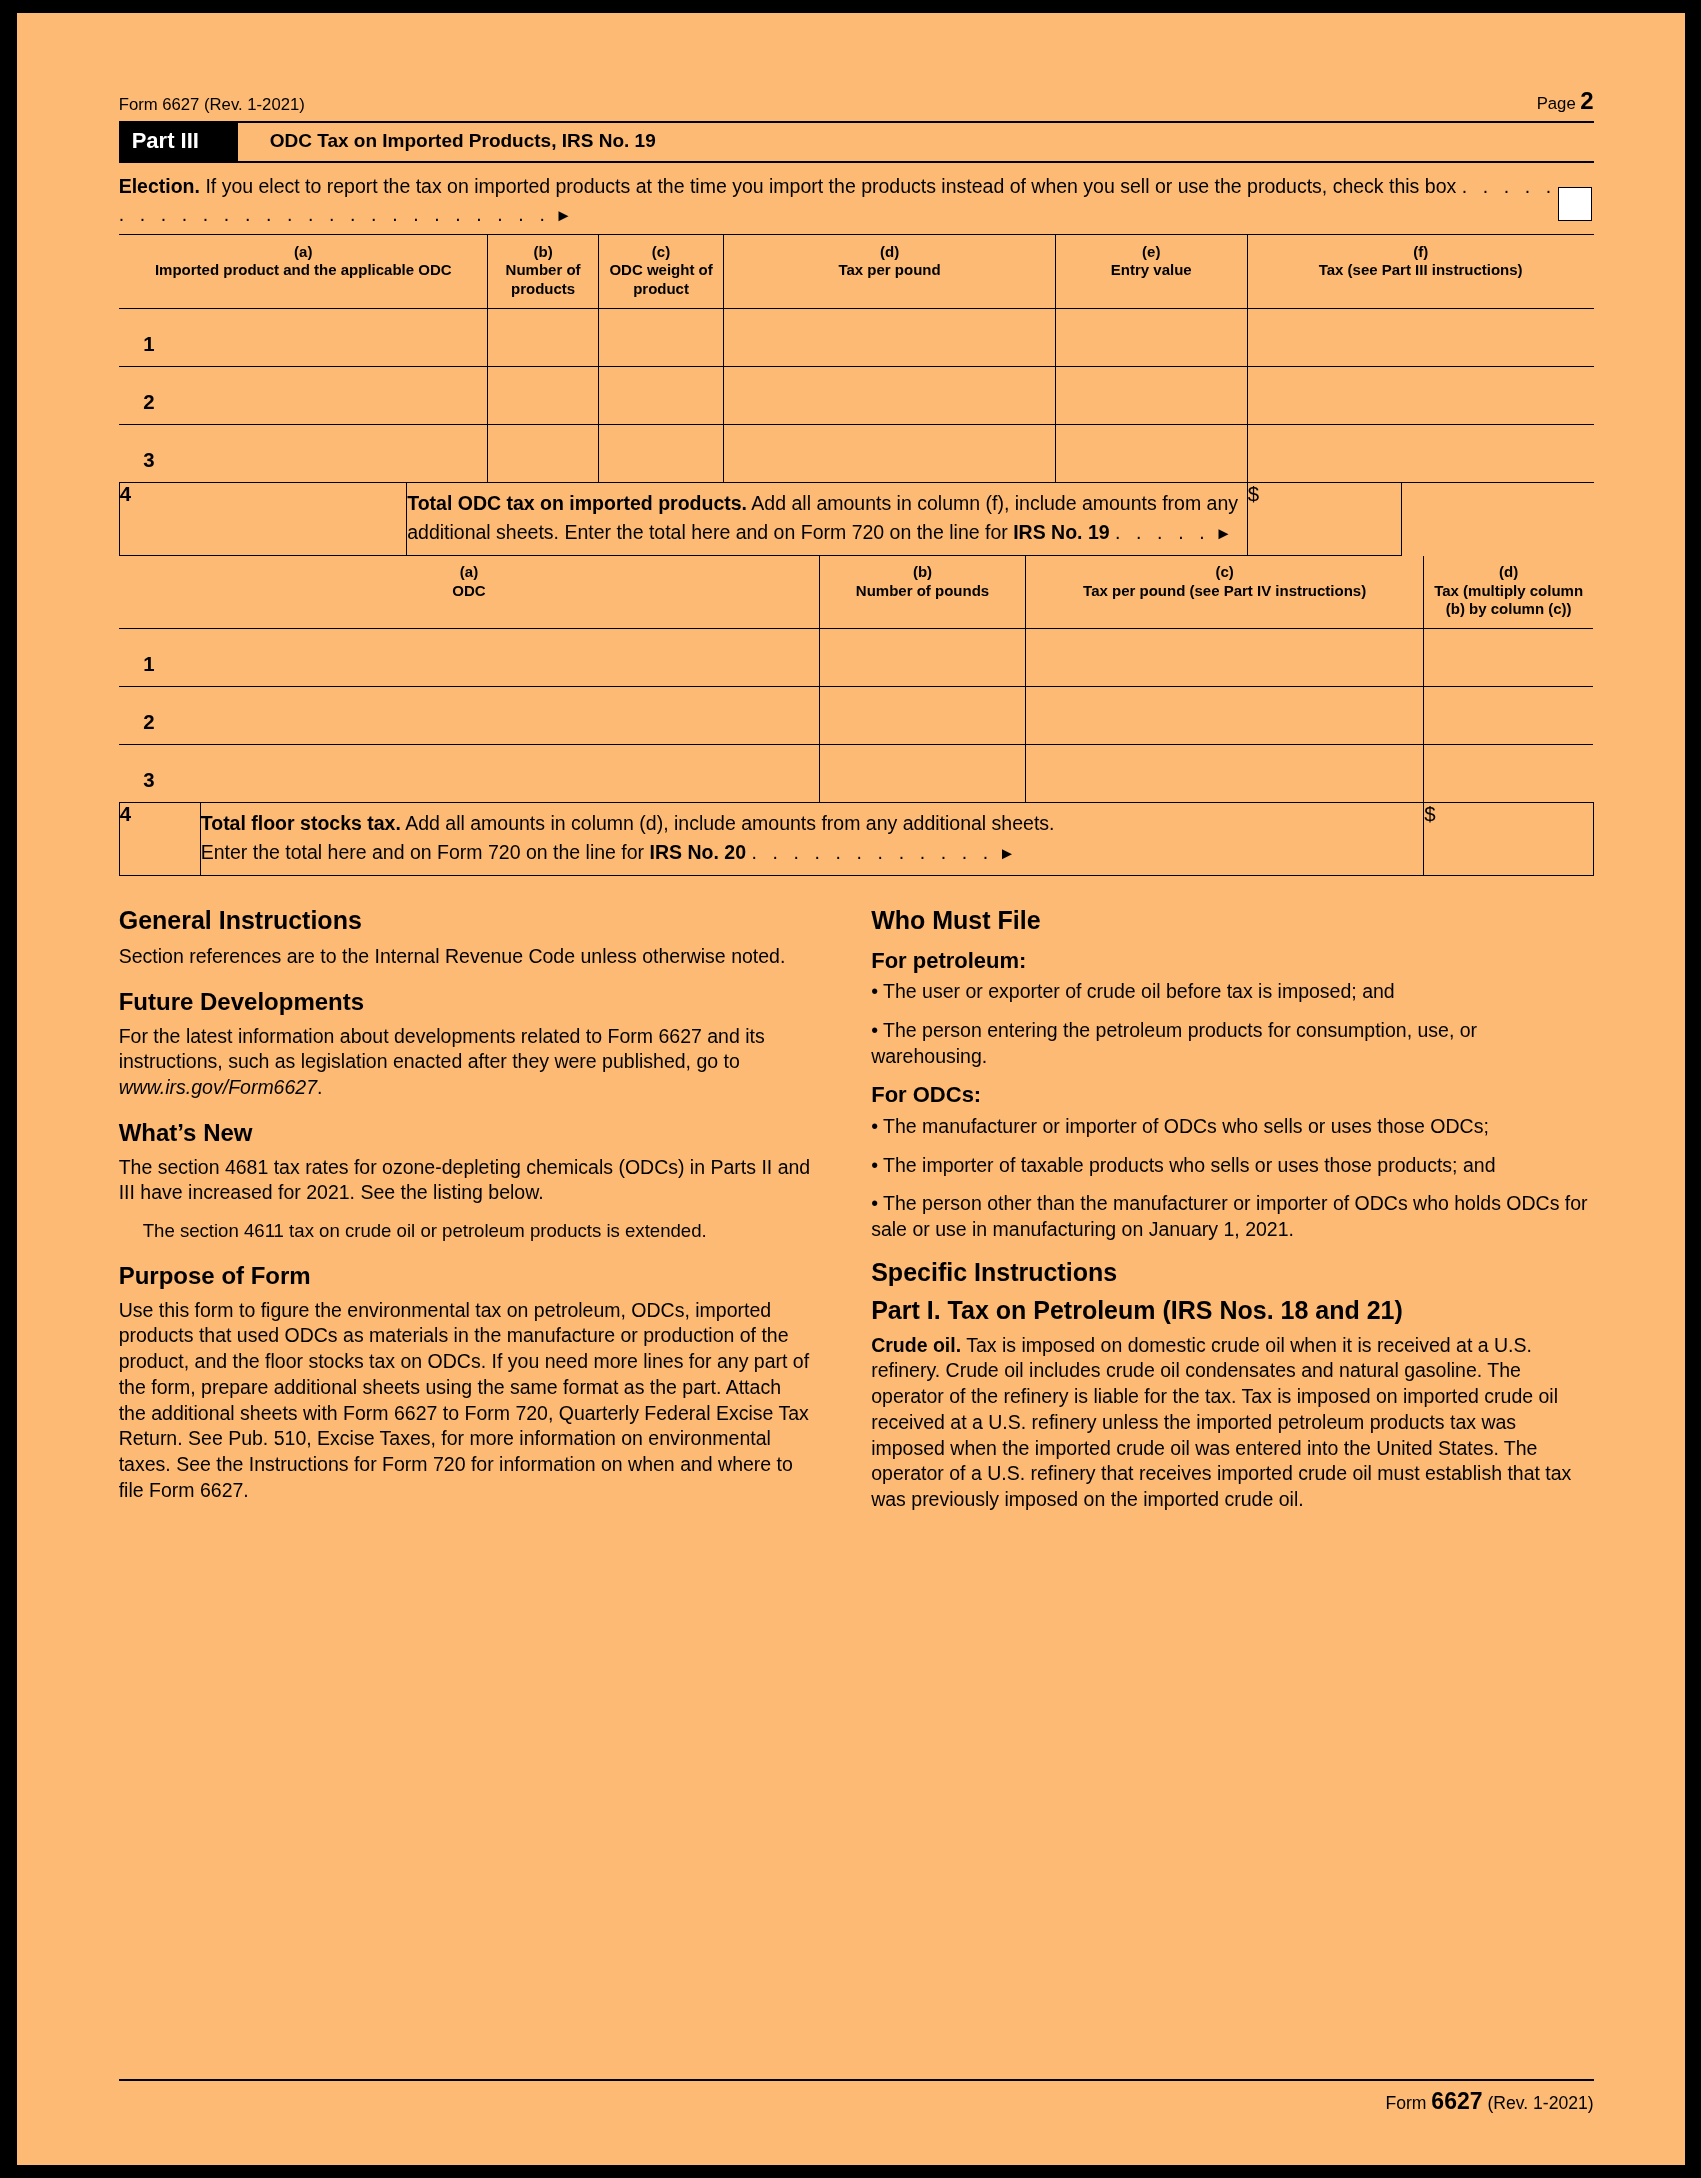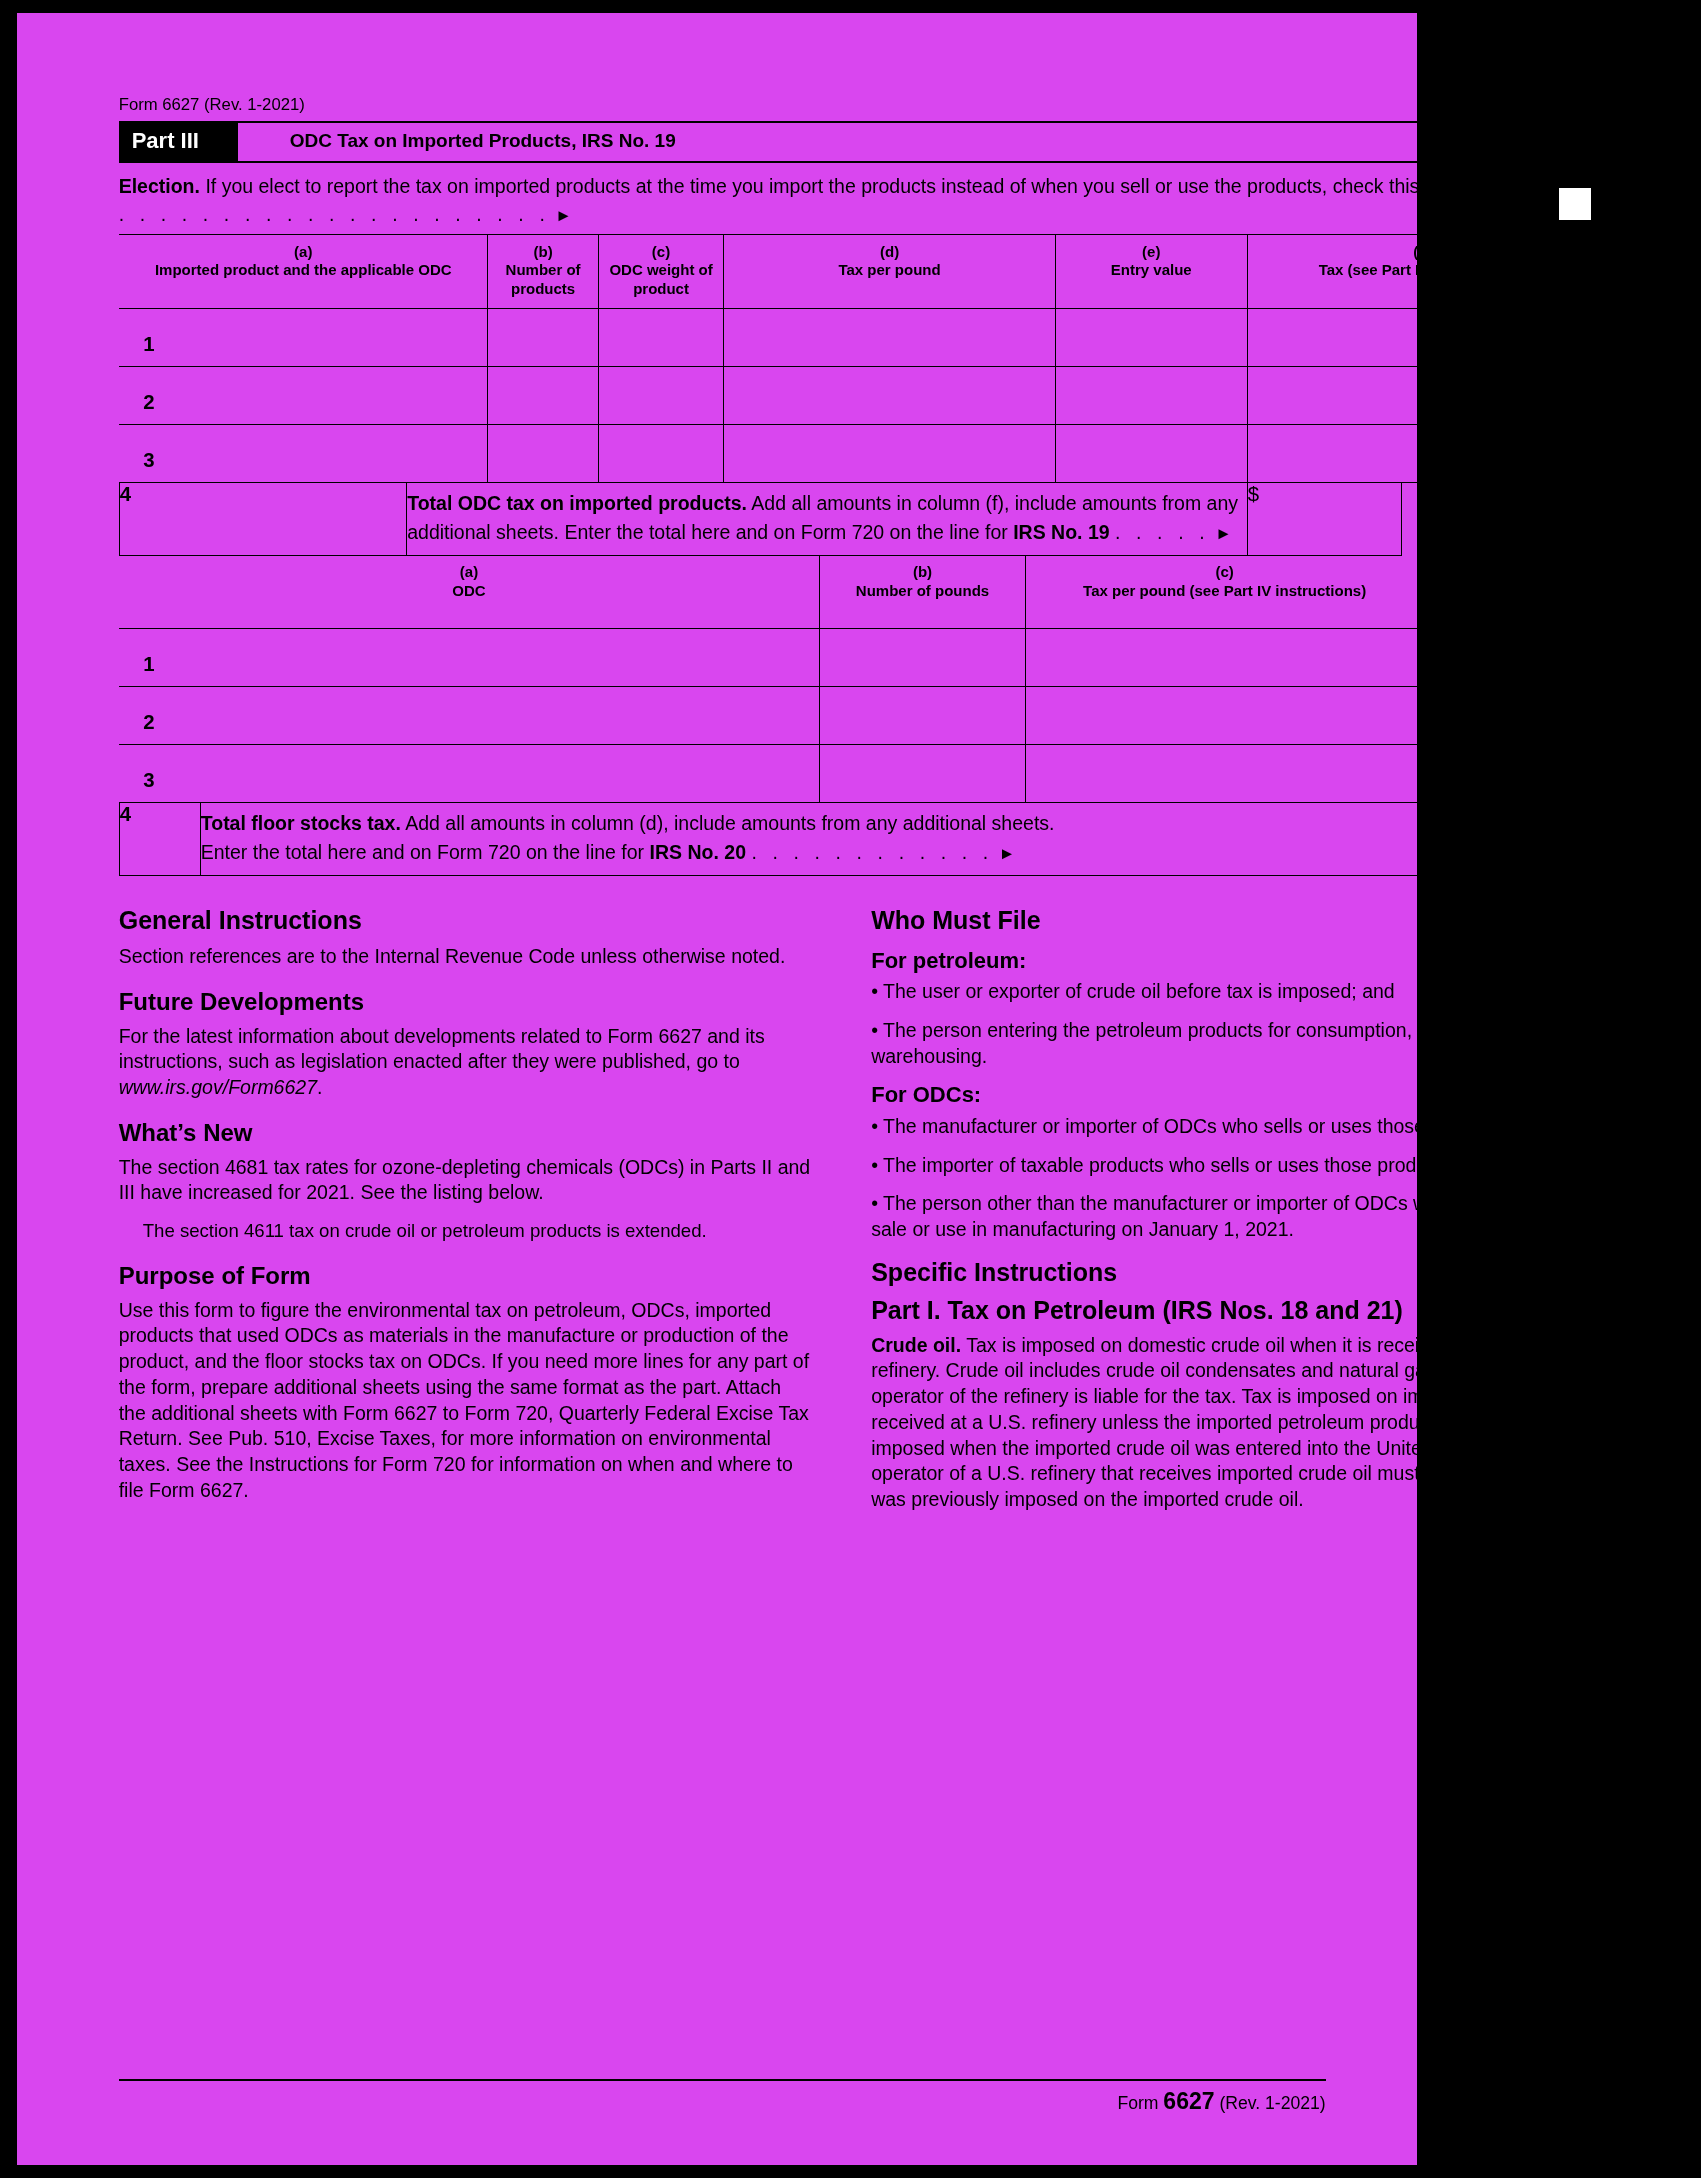--- a/index.html
+++ b/index.html
@@ -6,38 +6,38 @@
   body {
     width:1701px; height:2179px;
     background:#000;
     font-family:"Liberation Sans", sans-serif;
     color:#000;
     overflow:hidden;
   }
   .page {
     position:absolute;
     left:16.7px; top:13px;
-    width:1400px; height:2152px;
-    background:#d946ef;
+    width:1668px; height:2152px;
+    background:#fdba74;
   }
   .inner {
     position:absolute;
     left:102px; top:74px;
     width:1475px;
   }
 
   
   .hdr { display:flex; align-items:flex-end; justify-content:space-between; font-size:16.7px; }
   .hdr .left { font-size:16.7px; }
   .hdr .right { font-size:16.7px; }
   .hdr .right .pnum { font-size:24px; font-weight:bold; }
   .hdr-rule { border-bottom:2.8px solid #000; margin-top:5.6px; }
 
   
-  .part-row { display:flex; align-items:stretch; border-bottom:2.8px solid #000;gap:20px; }
+  .part-row { display:flex; align-items:stretch; border-bottom:2.8px solid #000; }
   .part-tag {
     background:#000; color:#fff; font-weight:bold; font-size:22px;
     padding:5.6px 13px 6.5px 13px; min-width:93px;
     display:flex; align-items:center;
   }
   .part-title {
     font-weight:bold; font-size:19px; padding:5.6px 0 6.5px 32px;
     display:flex; align-items:center;
   }
 

